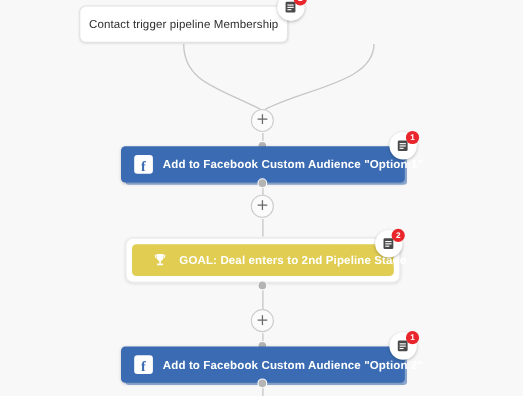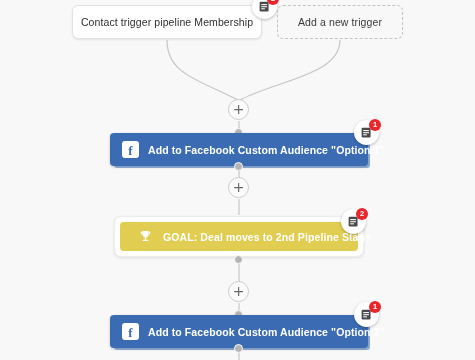--- a/index.html
+++ b/index.html
@@ -221,23 +221,20 @@
   <div class="badge" style="left:252px; top:-6px;">
     <svg class="badge-icon" viewBox="0 0 16 16">
       <rect x="2" y="2" width="11" height="12" rx="1.5" fill="#4a4a4a"></rect>
       <rect x="4" y="5" width="7" height="1.3" fill="#ffffff"></rect>
       <rect x="4" y="7.6" width="7" height="1.3" fill="#ffffff"></rect>
       <rect x="4" y="10.2" width="4.5" height="1.3" fill="#ffffff"></rect>
     </svg>
     <span class="badge-count">2</span>
   </div>
 
-  <div class="trigger trigger-dashed">
-    <span>Add a new trigger</span>
-  </div>
 
   <div class="plus" style="left:228px; top:99px;">
     <span>+</span>
   </div>
 
   <div class="dot" style="left:234px; top:128px;"></div>
 
   <div class="node" style="left:110px; top:133px; width:258px;">
     <div class="fb-card">
       <span class="fb-glyph">
@@ -268,21 +265,21 @@
   <div class="node" style="left:114px; top:216px; width:250px;">
     <div class="goal-wrap">
       <div class="goal-card">
         <svg class="trophy" viewBox="0 0 24 24">
           <path d="M7 3h10v5.2c0 2.8-2.2 5-5 5s-5-2.2-5-5V3z" fill="#ffffff"></path>
           <path d="M7 4.3H4.4v1.6c0 1.9 1.2 3.1 2.6 3.3V7.6c-.7-.2-1.2-.8-1.2-1.7V5.6H7V4.3z" fill="#ffffff"></path>
           <path d="M17 4.3h2.6v1.6c0 1.9-1.2 3.1-2.6 3.3V7.6c.7-.2 1.2-.8 1.2-1.7V5.6H17V4.3z" fill="#ffffff"></path>
           <rect x="10.9" y="13" width="2.2" height="4" fill="#ffffff"></rect>
           <rect x="7.6" y="17" width="8.8" height="2.3" rx="0.6" fill="#ffffff"></rect>
         </svg>
-        <span>GOAL: Deal moves to 2nd Pipeline Stage</span>
+        <span>GOAL: Deal enters to 2nd Pipeline Stage</span>
       </div>
     </div>
   </div>
 
   <div class="badge" style="left:341px; top:209px;">
     <svg class="badge-icon" viewBox="0 0 16 16">
       <rect x="2" y="2" width="11" height="12" rx="1.5" fill="#4a4a4a"></rect>
       <rect x="4" y="5" width="7" height="1.3" fill="#ffffff"></rect>
       <rect x="4" y="7.6" width="7" height="1.3" fill="#ffffff"></rect>
       <rect x="4" y="10.2" width="4.5" height="1.3" fill="#ffffff"></rect>

